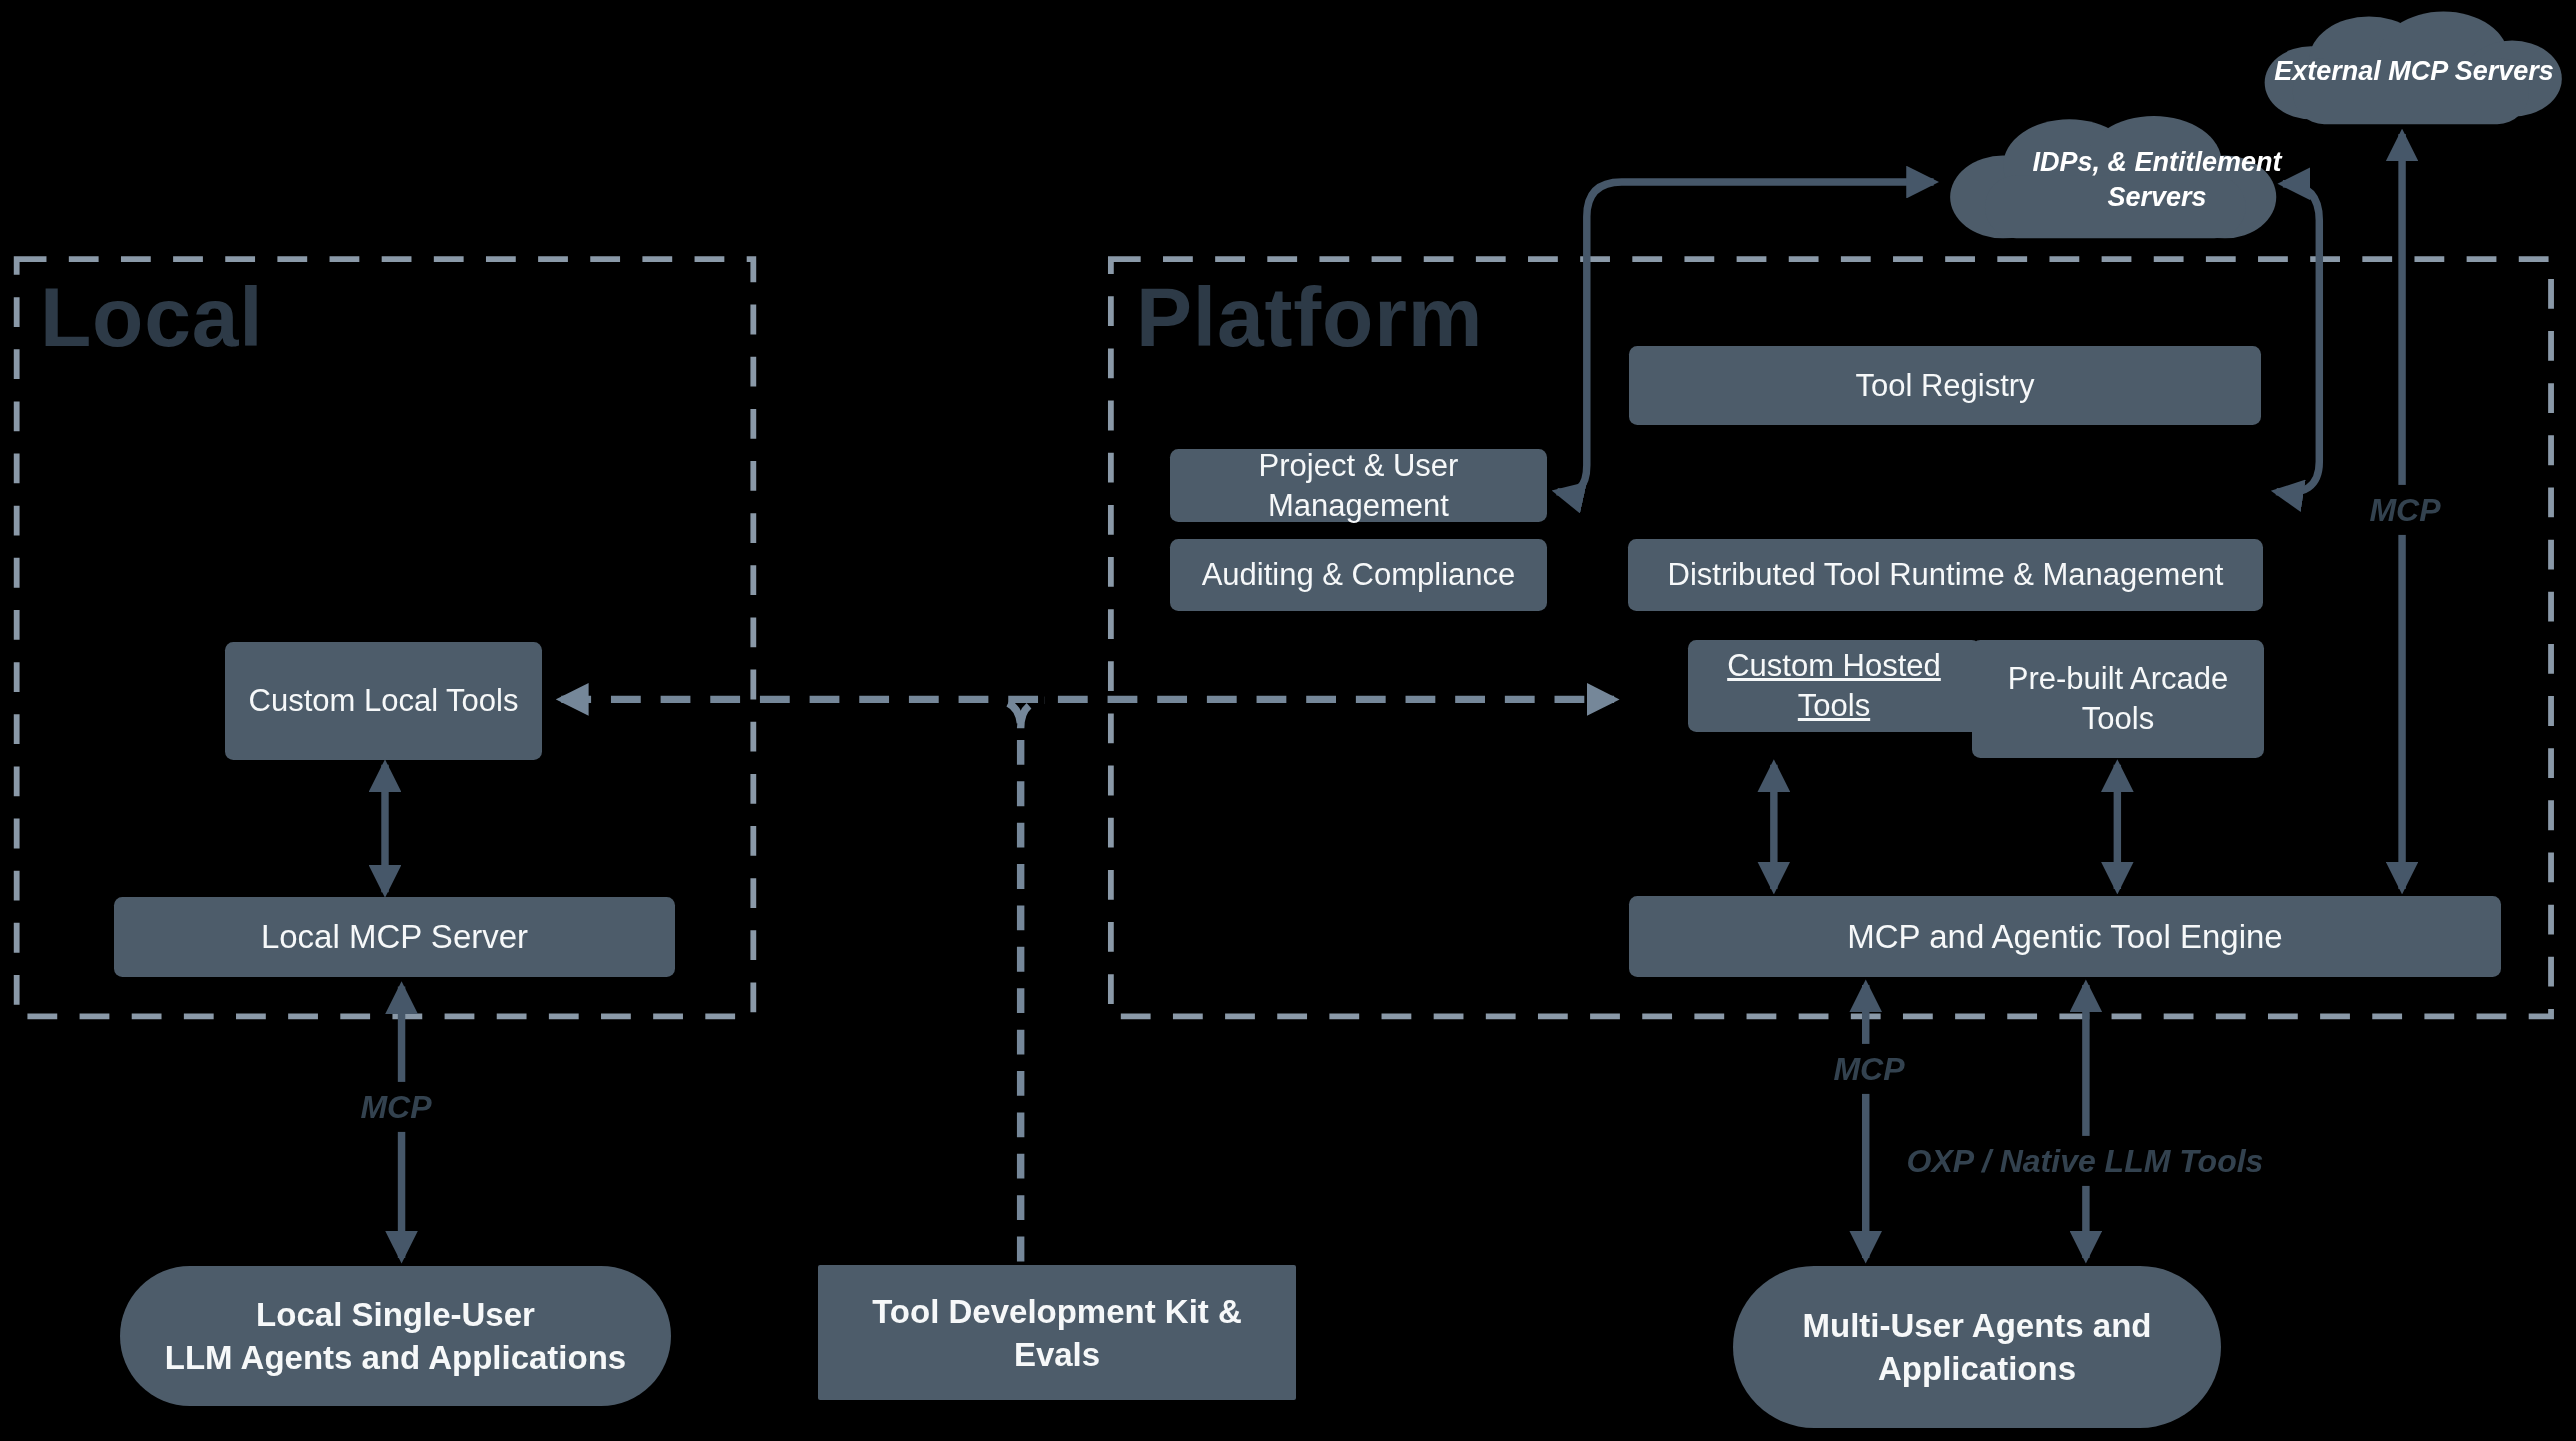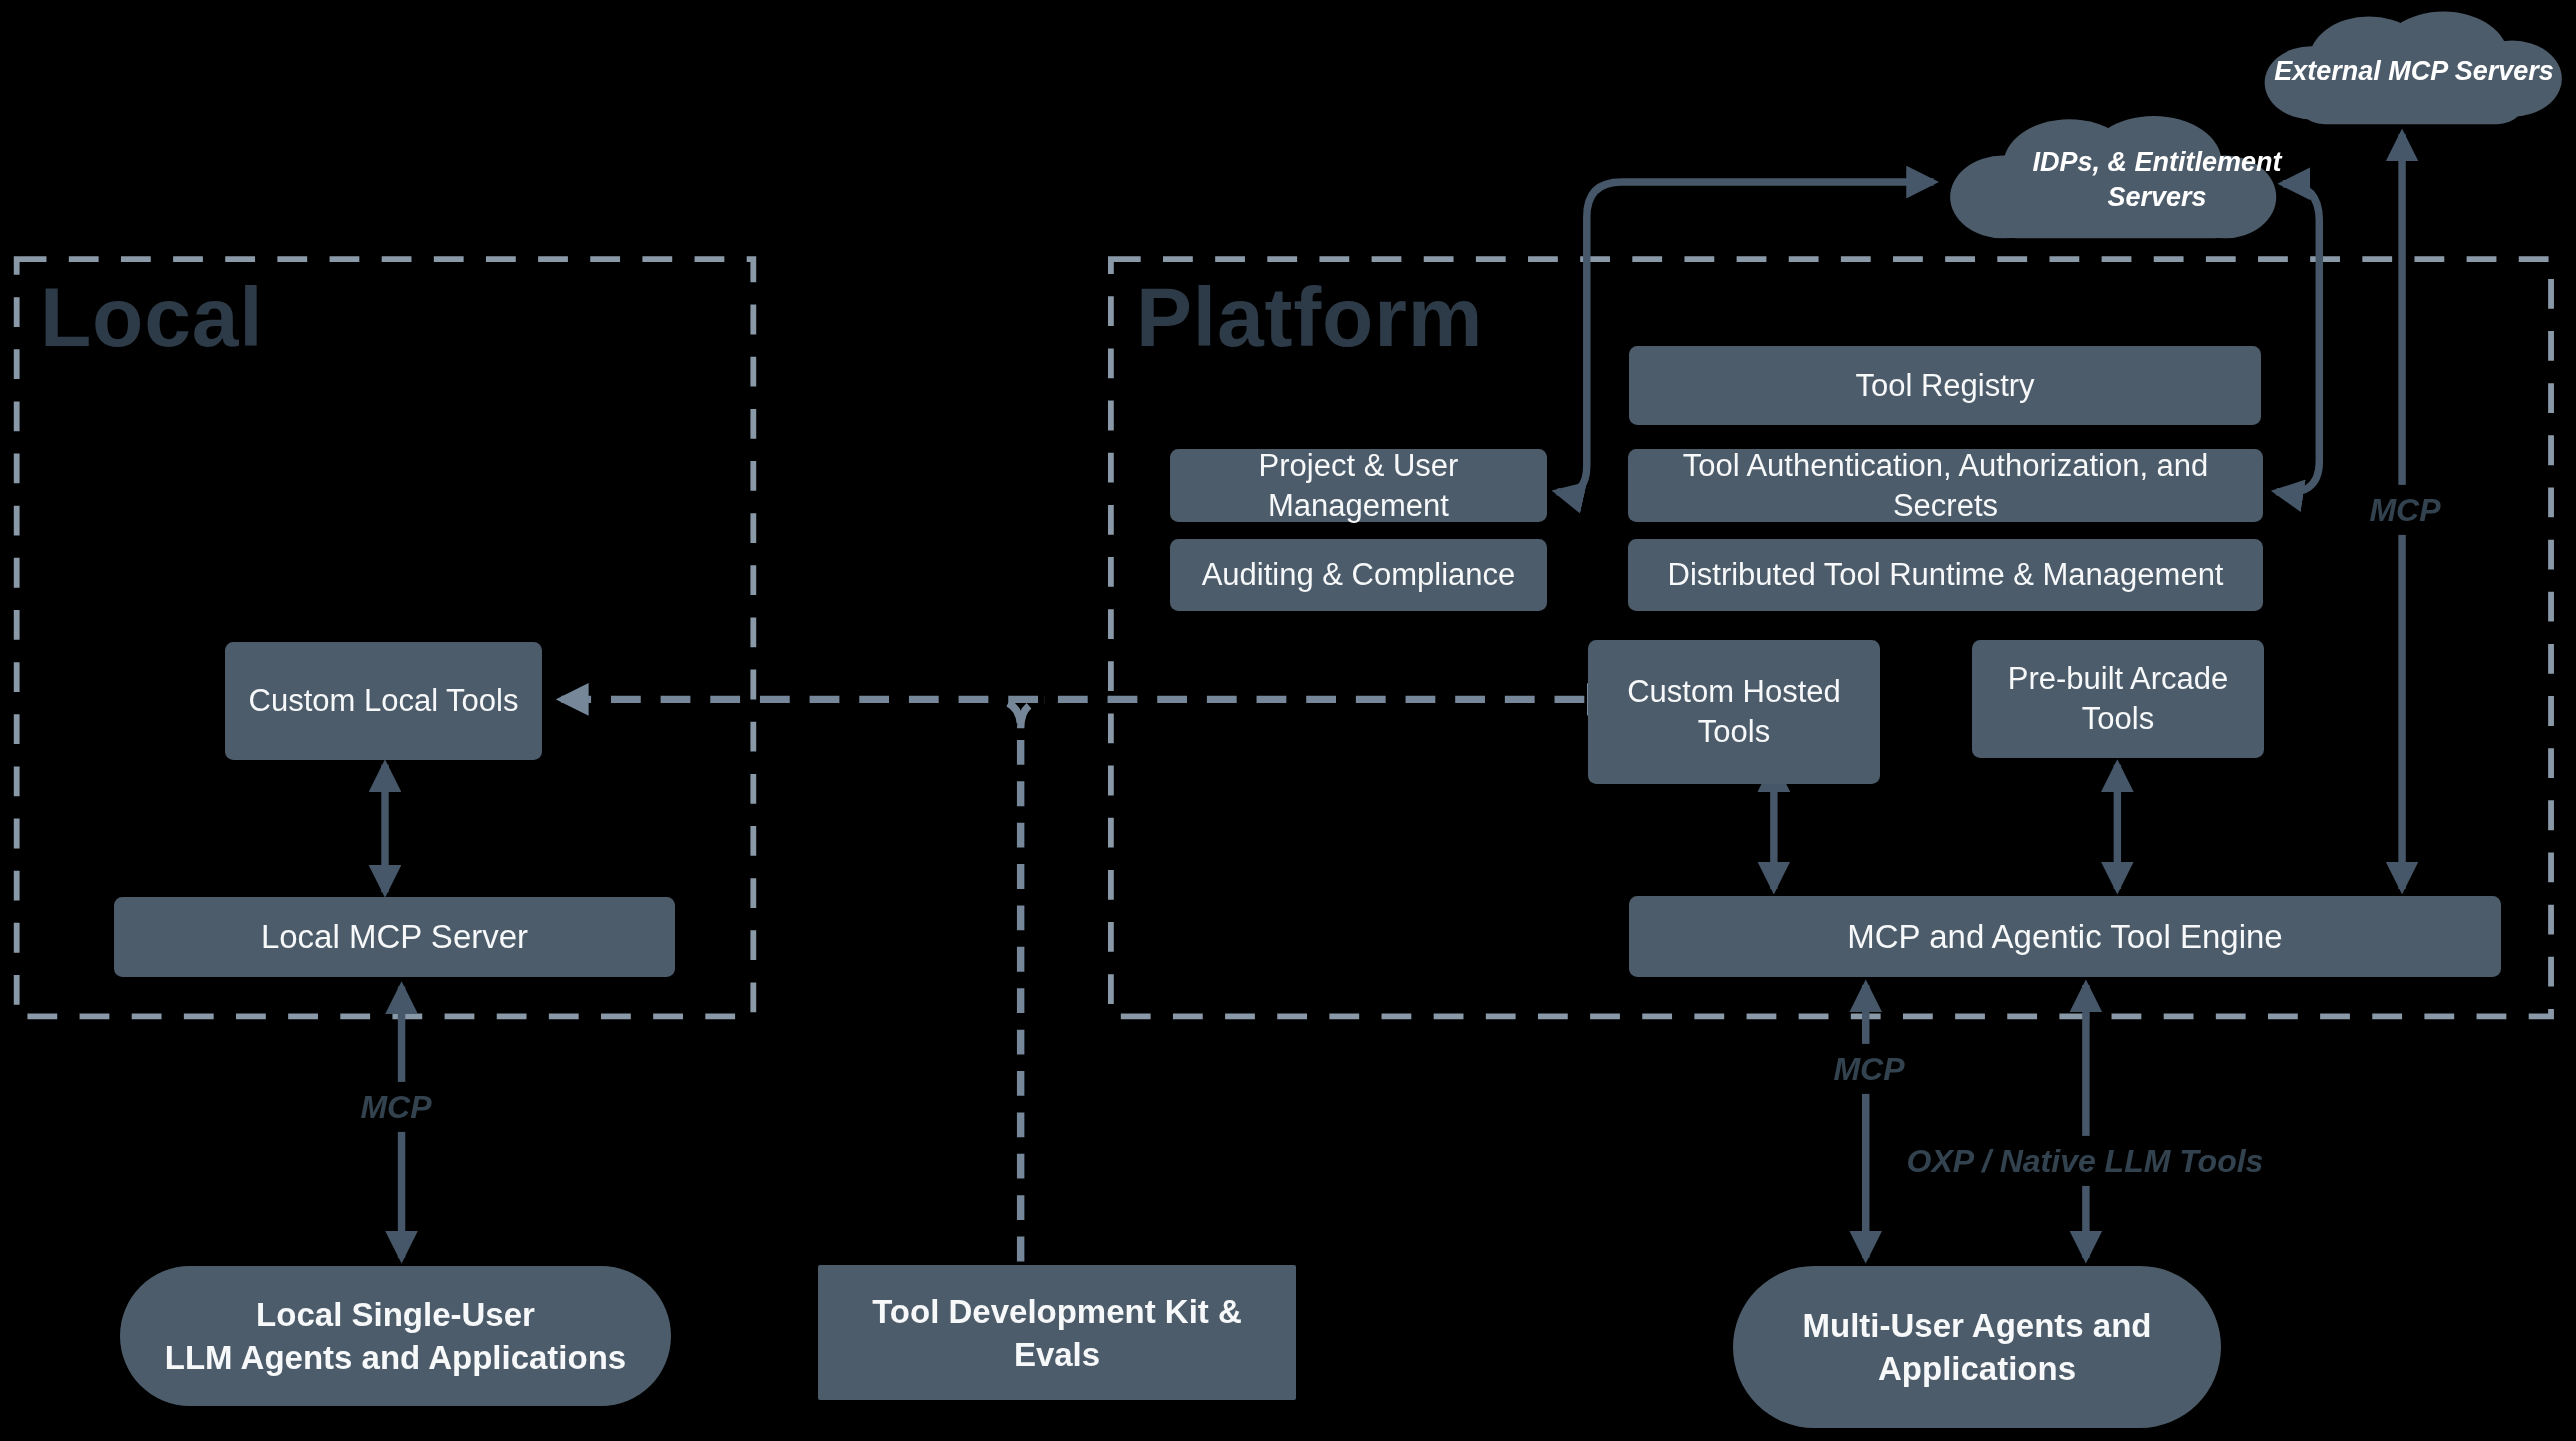--- a/index.html
+++ b/index.html
@@ -84,24 +84,23 @@
   <div class="region-title" style="left:1136px;top:275px;">Platform</div>
 
   <div class="cloud-label" style="left:2414px;top:71px;">External MCP Servers</div>
   <div class="cloud-label" style="left:2113px;top:180px;margin-left:44px;">
     <span>IDPs, &amp; Entitlement</span><br>
     <span>Servers</span>
   </div>
 
   <div class="box" style="left:1629px;top:346px;width:632px;height:79px;">Tool Registry</div>
   <div class="box" style="left:1170px;top:449px;width:377px;height:73px;">Project &amp; User Management</div>
-  <div class="box" style="left:1628px;top:449px;width:635px;height:73px;">Tool Authentication, Authorization, and Secrets</div>
   <div class="box" style="left:1170px;top:539px;width:377px;height:72px;">Auditing &amp; Compliance</div>
   <div class="box" style="left:1628px;top:539px;width:635px;height:72px;">Distributed Tool Runtime &amp; Management</div>
-  <div class="box" style="left:1588px;top:640px;width:292px;height:144px;">Custom Hosted Tools</div>
+  <div class="box" style="left:1688px;top:640px;width:292px;height:92px;text-decoration:underline;">Custom Hosted Tools</div>
   <div class="box" style="left:1972px;top:640px;width:292px;height:118px;">Pre-built Arcade Tools</div>
   <div class="box lg" style="left:1629px;top:896px;width:872px;height:81px;">MCP and Agentic Tool Engine</div>
 
   <div class="box" style="left:225px;top:642px;width:317px;height:118px;">Custom Local Tools</div>
   <div class="box lg" style="left:114px;top:897px;width:561px;height:80px;">Local MCP Server</div>
 
   <div class="box bold pill" style="left:120px;top:1266px;width:551px;height:140px;">
     <span>
       <span>Local Single-User</span><br>
       <span>LLM Agents and Applications</span>

